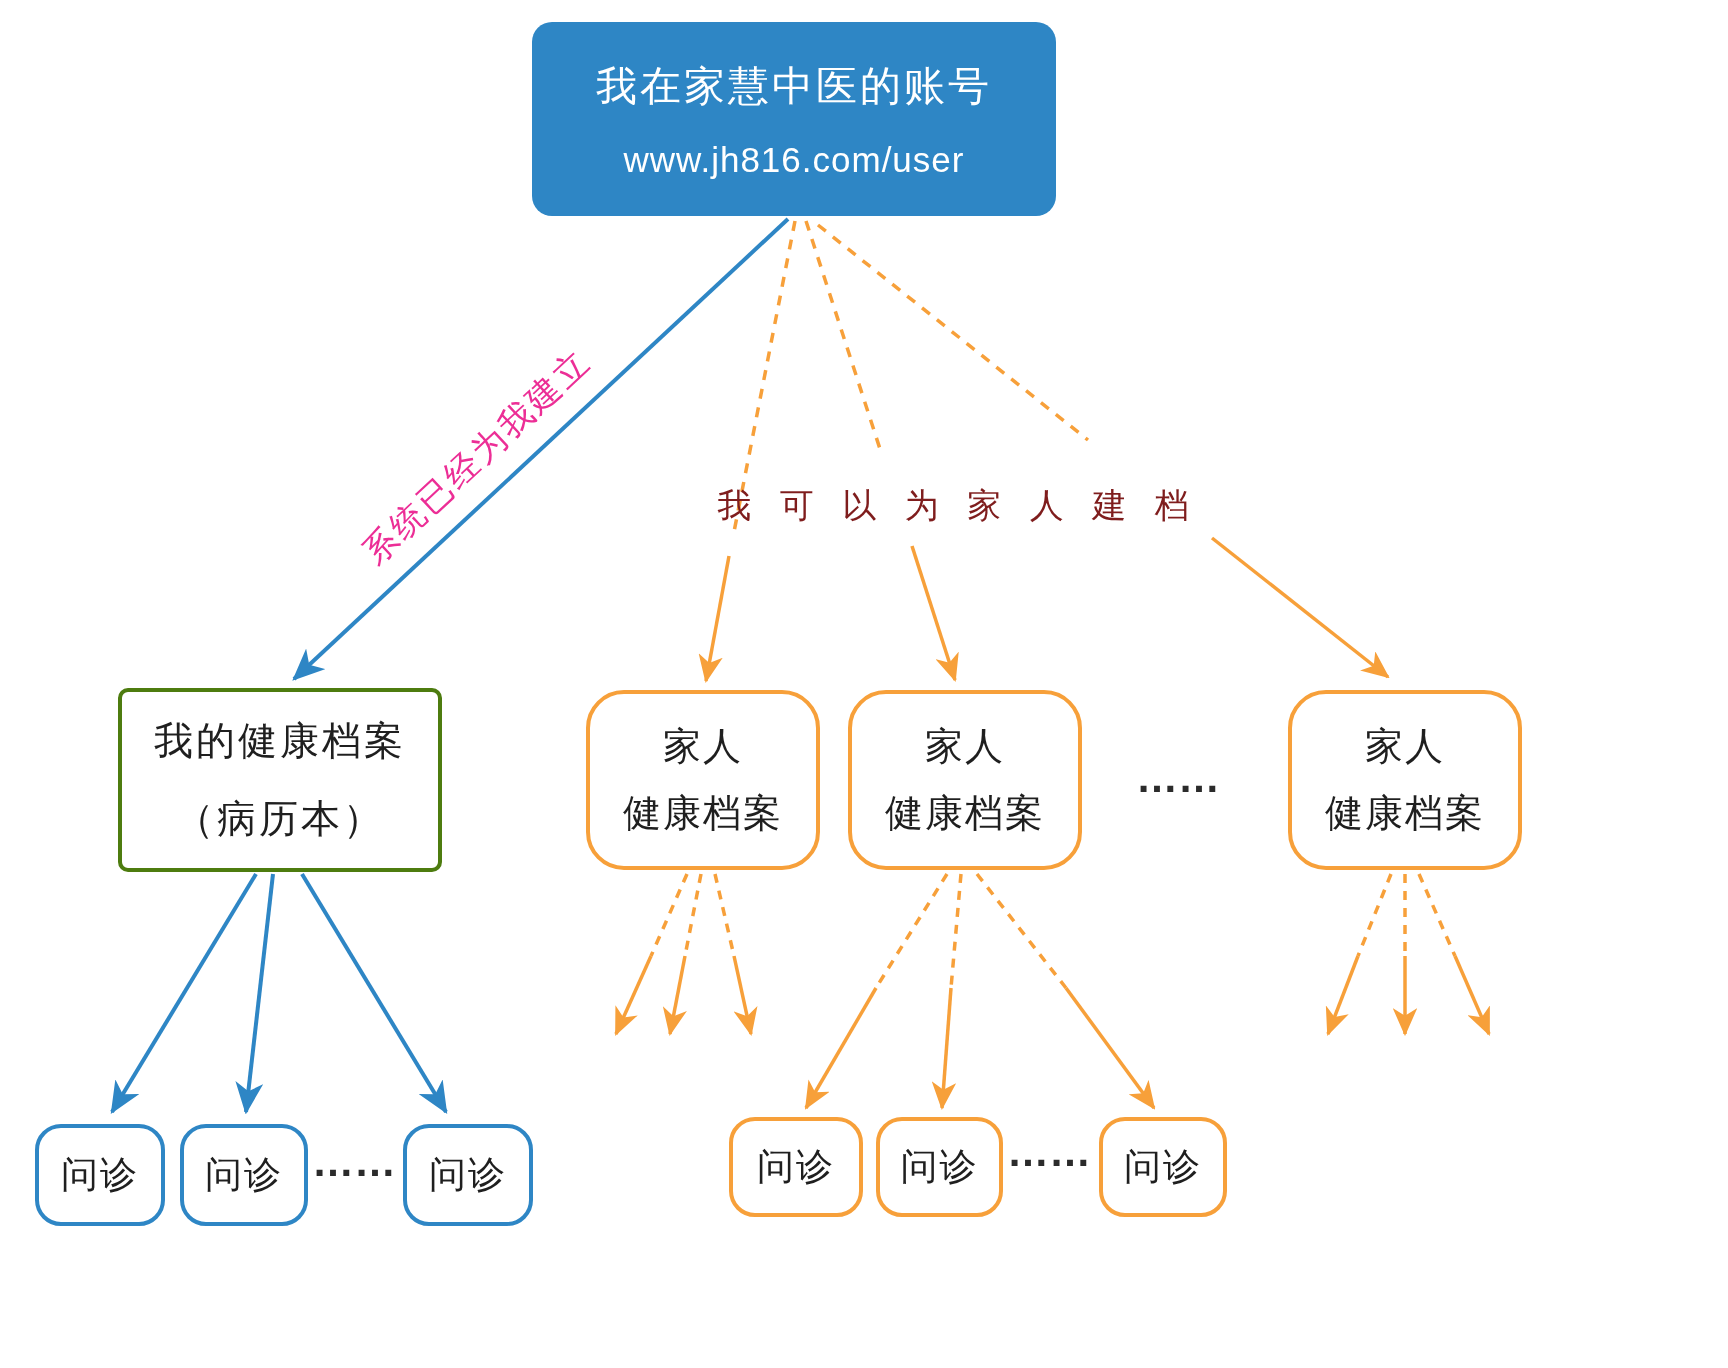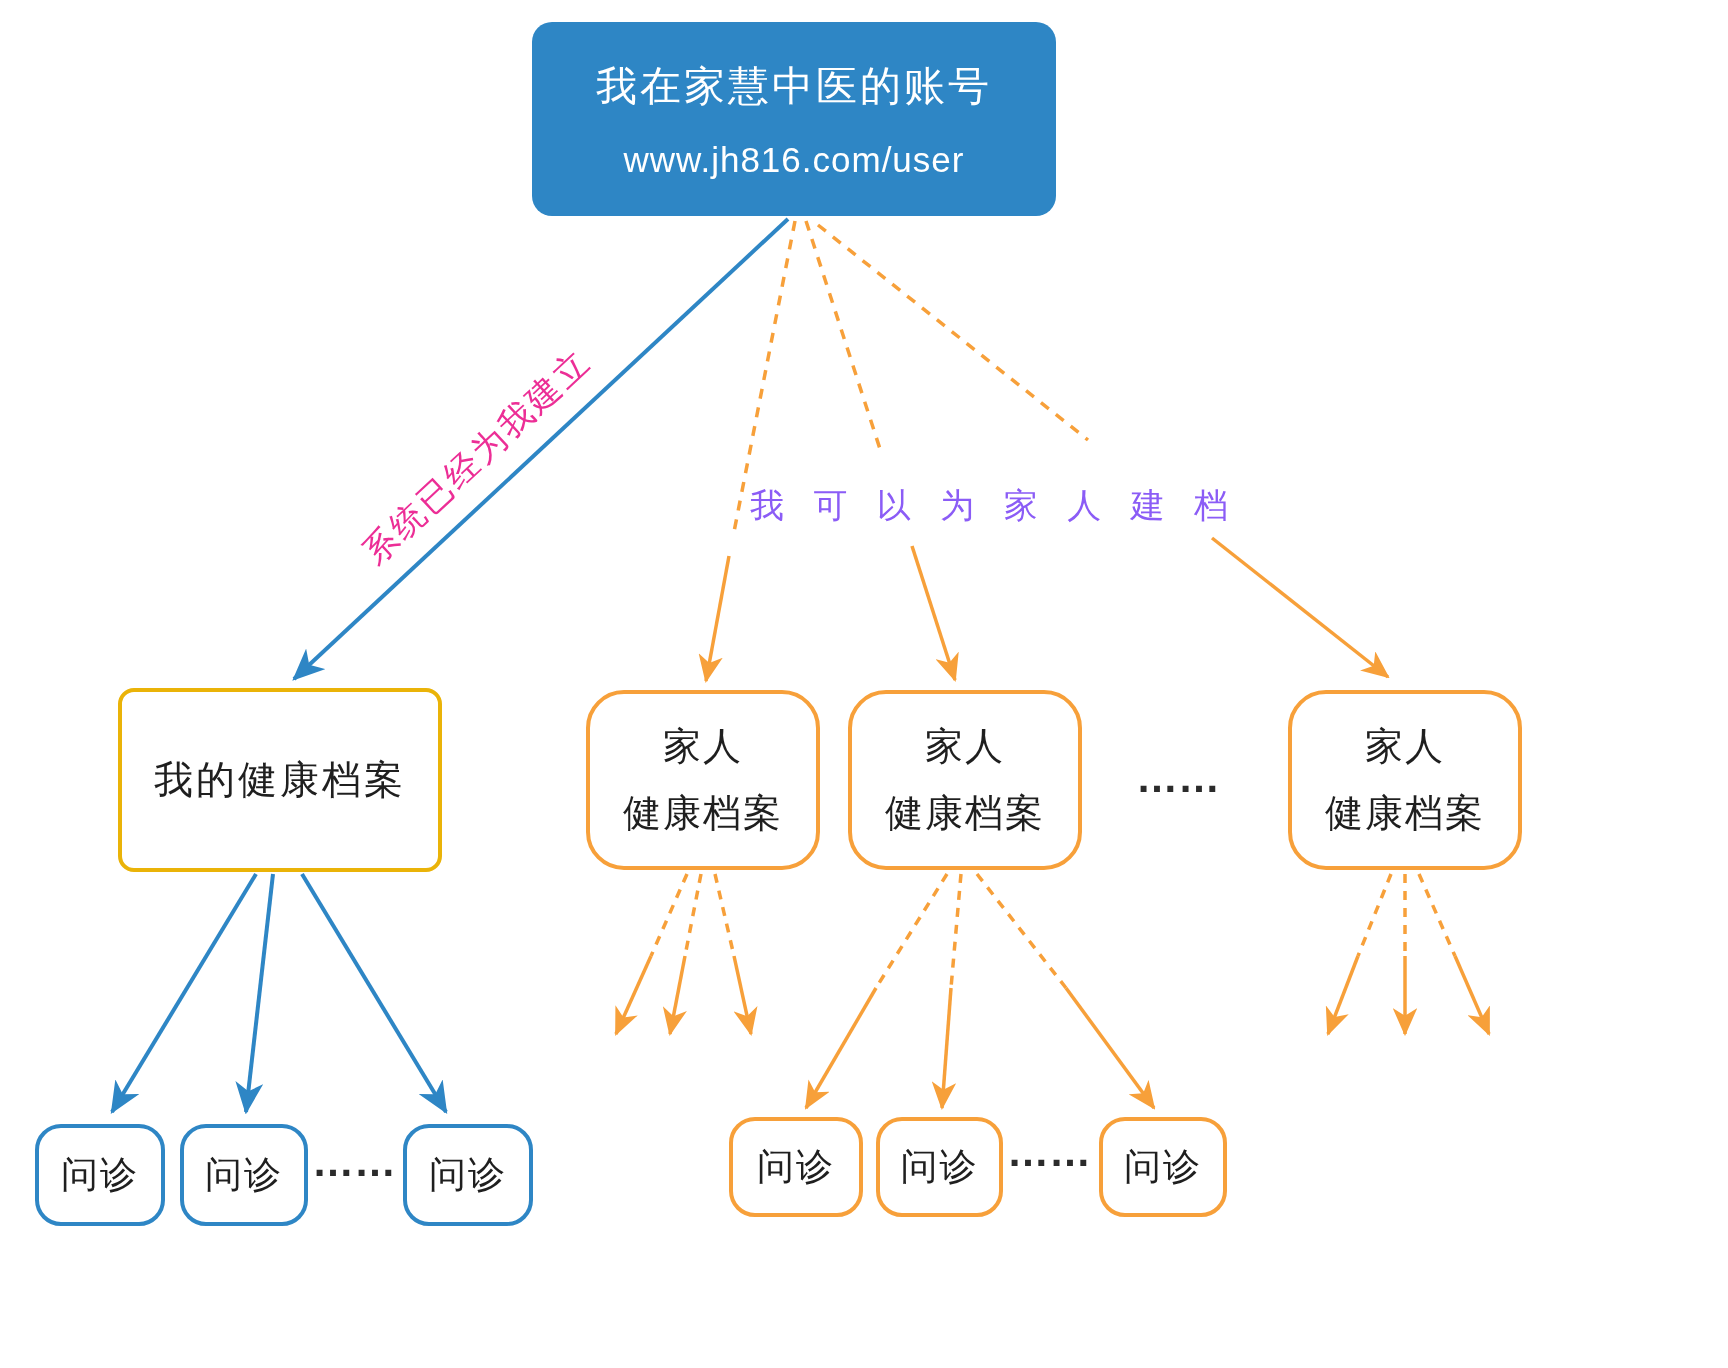--- a/index.html
+++ b/index.html
@@ -33,22 +33,22 @@
     background: #2E86C5;
     border-radius: 20px;
     color: #ffffff;
     gap: 26px;
   }
   .root-title { font-size: 41px; letter-spacing: 3px; }
   .root-url   { font-size: 35px; letter-spacing: 1px; }
   .my-archive {
     left: 118px; top: 688px;
     width: 324px; height: 184px;
-    border: 4px solid #eab308;
-    border-radius: 16px;
+    border: 4px solid #4d7c0f;
+    border-radius: 10px;
     gap: 24px;
     font-size: 39px;
     letter-spacing: 3px;
   }
   .family {
     width: 234px; height: 180px;
     border: 4px solid #F7A03A;
     border-radius: 38px;
     gap: 16px;
     font-size: 38px;
@@ -87,24 +87,25 @@
     white-space: nowrap;
     font-size: 34px;
   }
   .label-self {
     left: 477px; top: 457px;
     transform: translate(-50%, -50%) rotate(-43deg);
     color: #EC2E96;
     letter-spacing: 3px;
   }
   .label-family {
-    left: 994px; top: 506px;
+    left: 958px; top: 506px;
     transform: translate(-50%, -50%);
-    color: #8b5cf6;
+    color: #7f1d1d;
     letter-spacing: 10px;
+    font-family: Liberation Serif, serif;
   }
 </style>
 </head>
 <body>
 
 <div class="canvas">
 
   <svg class="arrows" viewBox="0 0 1728 1368" xmlns="http://www.w3.org/2000/svg">
     <defs>
       <marker id="mblue" viewBox="0 0 8 7" markerWidth="8" markerHeight="7" refX="7.4" refY="3.5" orient="auto" markerUnits="strokeWidth">
@@ -168,20 +169,21 @@
   <div class="node root-node">
     <div class="root-title">我在家慧中医的账号</div>
     <div class="root-url">www.jh816.com/user</div>
   </div>
 
   <div class="edge-label label-self">系统已经为我建立</div>
   <div class="edge-label label-family">我 可 以 为 家 人 建 档</div>
 
   <div class="node my-archive">
     <div>我的健康档案</div>
+    <div>（病历本）</div>
   </div>
 
   <div class="node family family-1">
     <div>家人</div>
     <div>健康档案</div>
   </div>
   <div class="node family family-2">
     <div>家人</div>
     <div>健康档案</div>
   </div>

